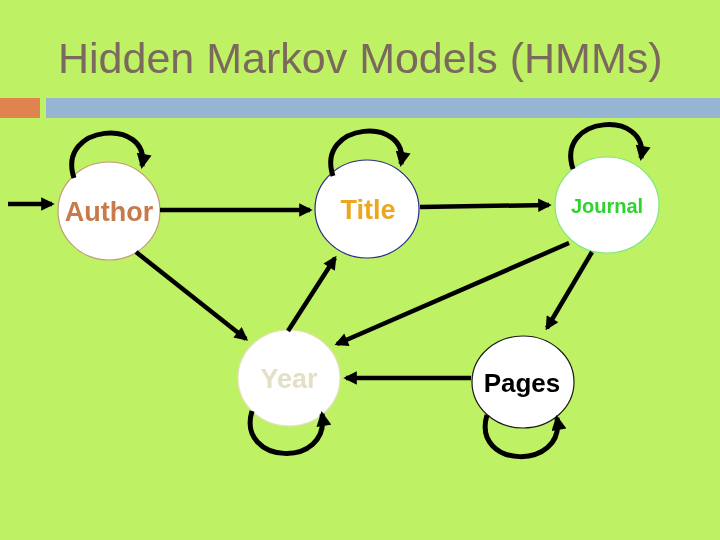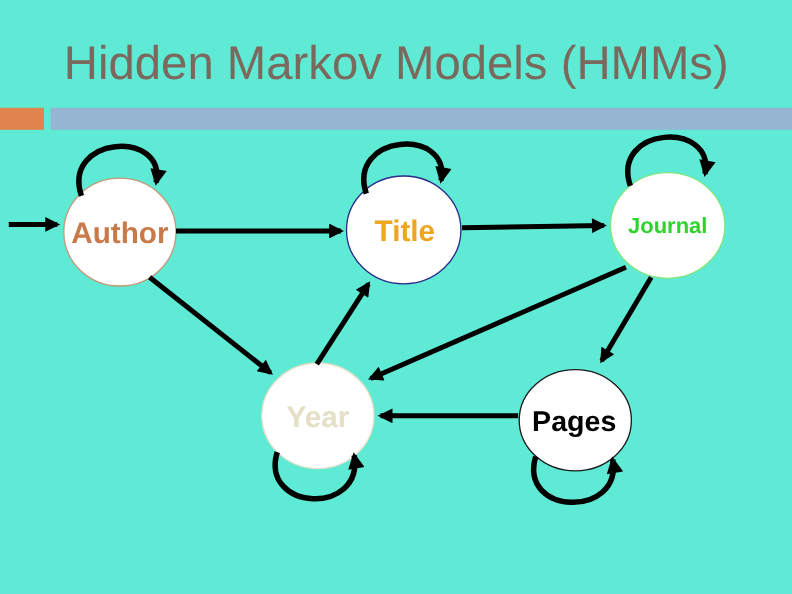--- a/index.html
+++ b/index.html
@@ -1,17 +1,17 @@
 <!DOCTYPE html>
 <html><head>
 <meta charset="utf-8">
 <style>
   html,body{margin:0;padding:0;background:#fff;}
   .slide{
-    position:relative;width:720px;height:540px;background:#5eead4;overflow:hidden;
+    position:relative;width:720px;height:540px;background:#bef264;overflow:hidden;
     font-family:"Liberation Sans",sans-serif;
   }
   .slide-title{
     position:absolute;left:58px;top:37px;margin:0;
     font-size:43px;font-weight:400;line-height:1;color:#7a695c;
     white-space:nowrap;letter-spacing:0px;
   }
   .bar-orange{position:absolute;left:0;top:98px;width:40px;height:20px;background:#e0834e;}
   .bar-blue{position:absolute;left:46px;top:98px;width:674px;height:20px;background:#95b5d3;}
   svg.diagram{position:absolute;left:0;top:0;}

